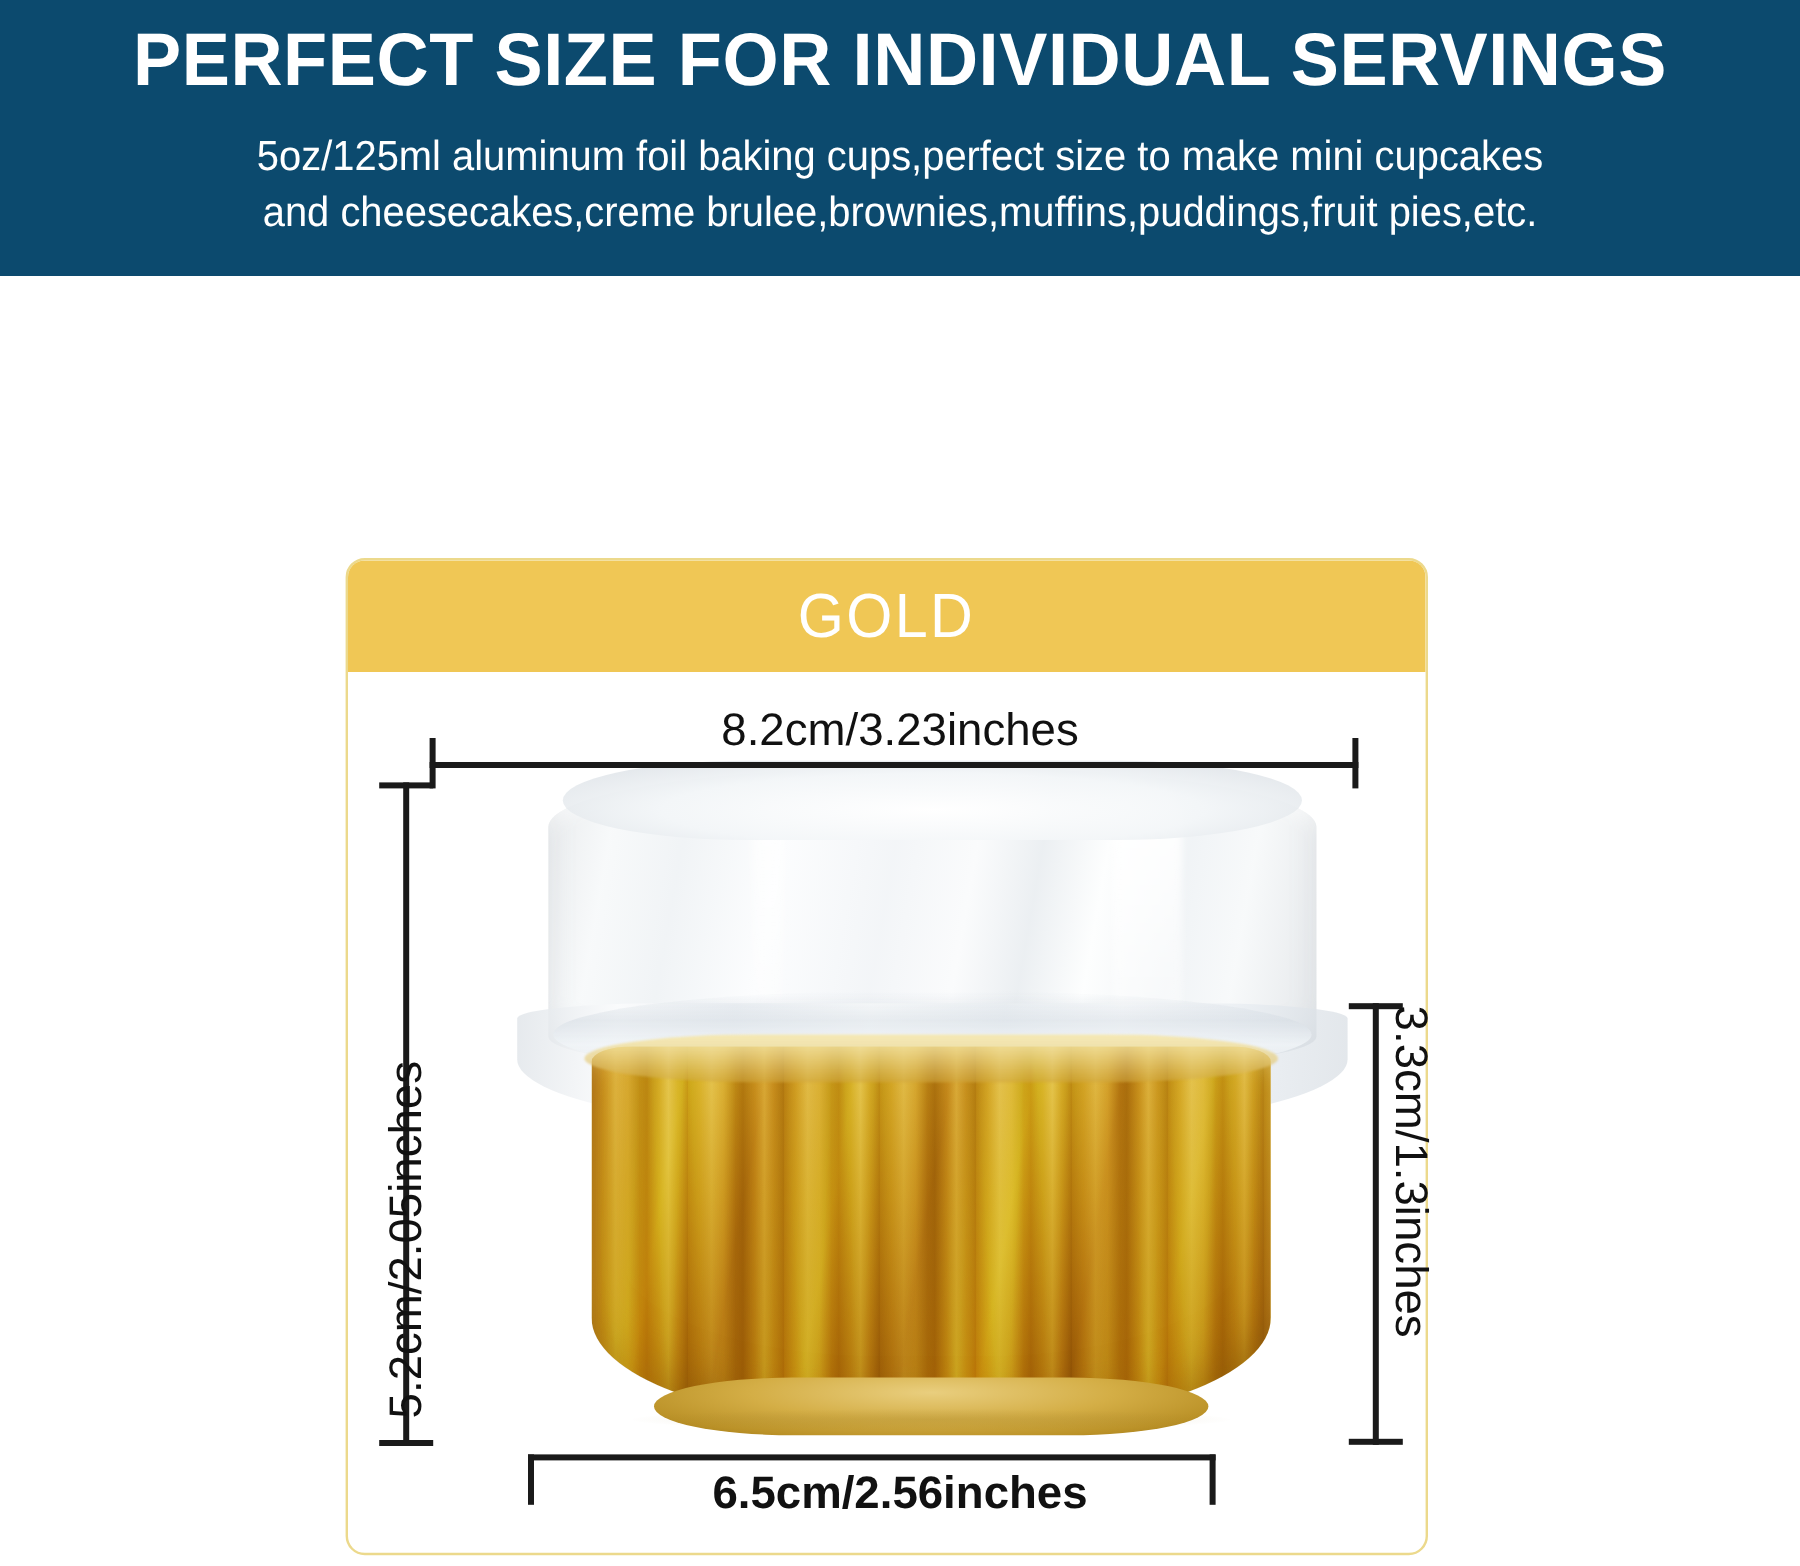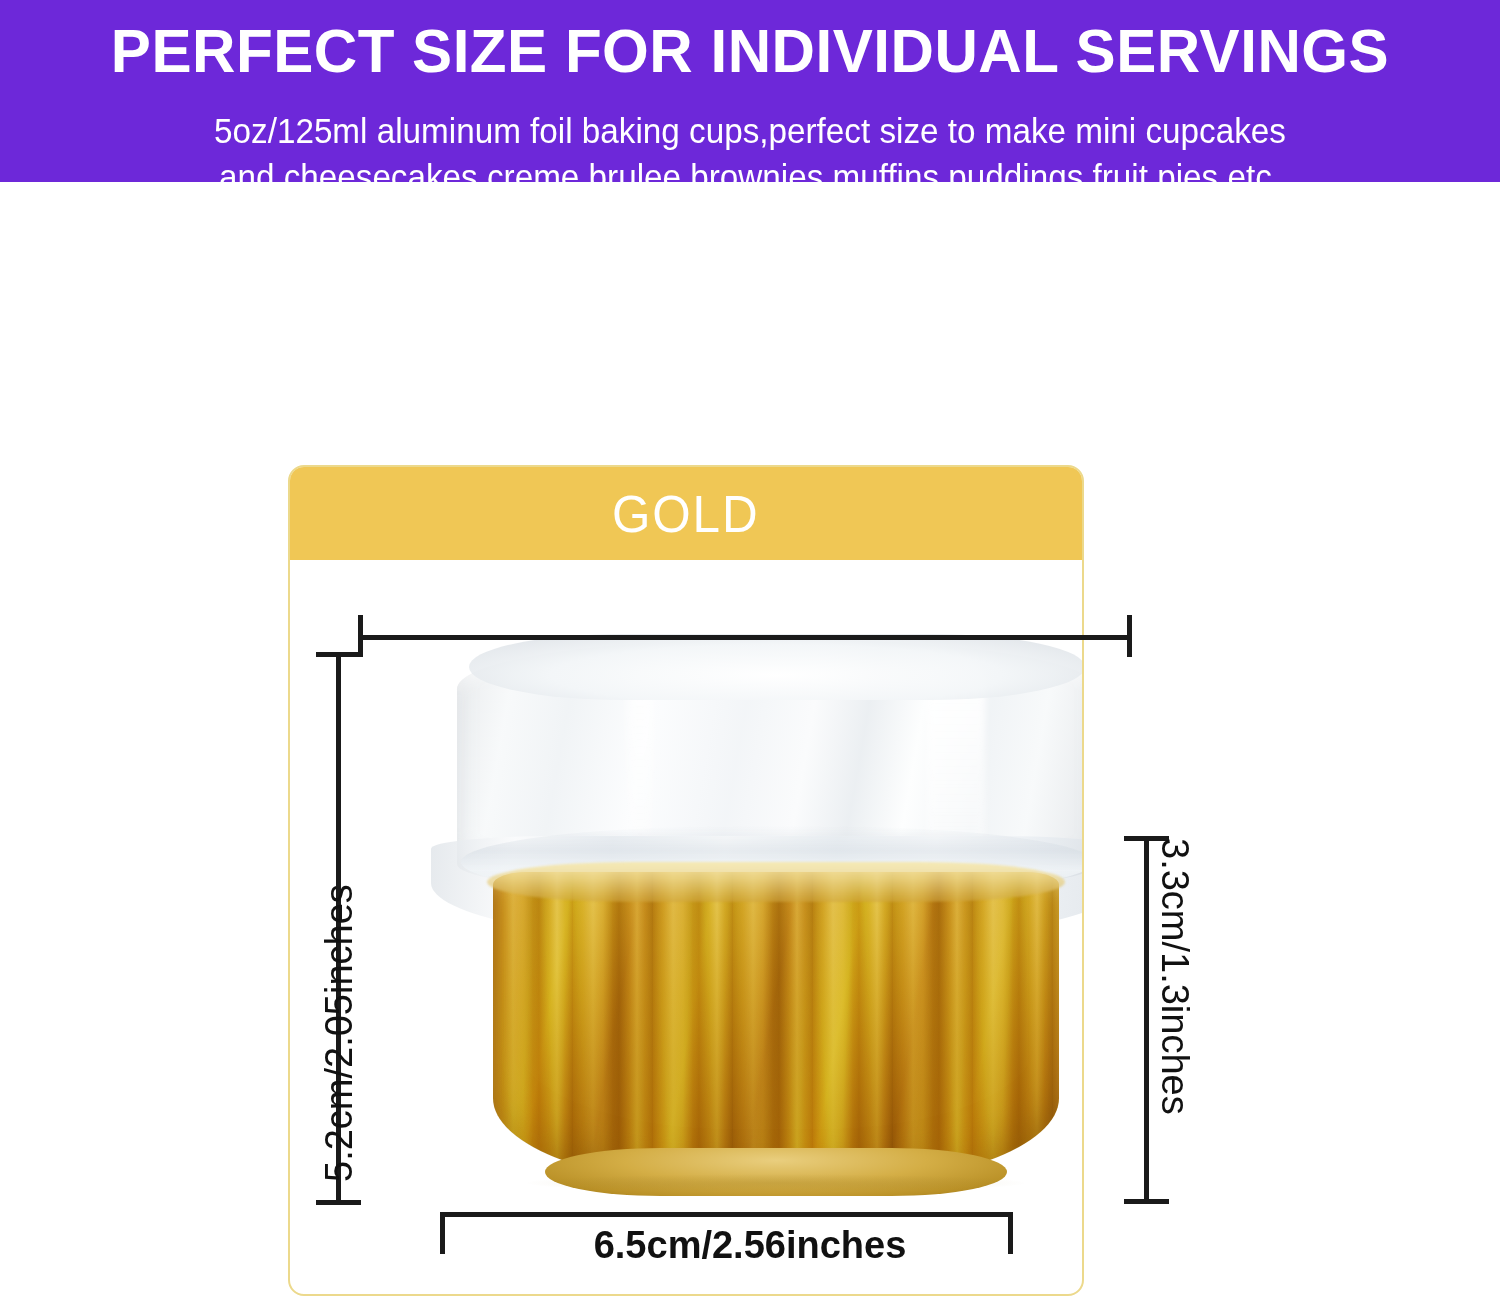--- a/index.html
+++ b/index.html
@@ -1,36 +1,36 @@
 <!DOCTYPE html>
 <html><head>
 <meta charset="utf-8">
 <style>
   html,body{margin:0;padding:0;}
   body{width:1500px;height:1305px;background:#ffffff;font-family:"Liberation Sans",sans-serif;overflow:hidden;}
   #page{position:relative;width:1500px;height:1305px;}
 
   
-  .header-band{position:absolute;left:0;top:0;width:1500px;height:182px;background:#6d28d9;}
+  .header-band{position:absolute;left:0;top:0;width:1500px;height:230px;background:#0c4a6e;}
   .header-title{
     position:absolute;left:0;top:14px;width:1500px;text-align:center;
     color:#ffffff;font-weight:700;font-size:62px;line-height:74px;
     letter-spacing:0.5px;transform:scaleX(0.97);transform-origin:50% 50%;
     white-space:nowrap;
   }
   .header-sub{
     position:absolute;left:60px;top:108px;width:1380px;text-align:center;
     color:#ffffff;font-weight:400;font-size:35px;line-height:46px;
     transform:scaleX(0.95);transform-origin:50% 50%;
   }
   .header-sub .ln{display:block;white-space:nowrap;}
 
   
   .card{
-    position:absolute;left:288px;top:465px;width:796px;height:831px;
+    position:absolute;left:288px;top:465px;width:902px;height:831px;
     background:#ffffff;border:2px solid #ecd98c;border-radius:16px;
     box-sizing:border-box;overflow:hidden;
   }
   .card-head{
     position:absolute;left:0;top:0;width:100%;height:93px;
     background:#f0c755;display:flex;align-items:center;justify-content:center;
   }
   .card-head-label{
     color:#ffffff;font-size:52px;font-weight:400;letter-spacing:2px;
     transform:scaleX(0.95);
@@ -217,20 +217,21 @@
           <div class="cup-sheen"></div>
         </div>
         <div class="cup-rim"></div>
         <div class="cup-base"></div>
         <div class="cup-shadow"></div>
 
       </div>
     </div>
   </div>
 
+  <div class="dim-label top-label">8.2cm/3.23inches</div>
   <div class="dim-line top-line"></div>
   <div class="dim-line top-cap-l"></div>
   <div class="dim-line top-cap-r"></div>
 
   <div class="dim-line left-line"></div>
   <div class="dim-line left-cap-t"></div>
   <div class="dim-line left-cap-b"></div>
   <div class="dim-label left-label">5.2cm/2.05inches</div>
 
   <div class="dim-line right-line"></div>

